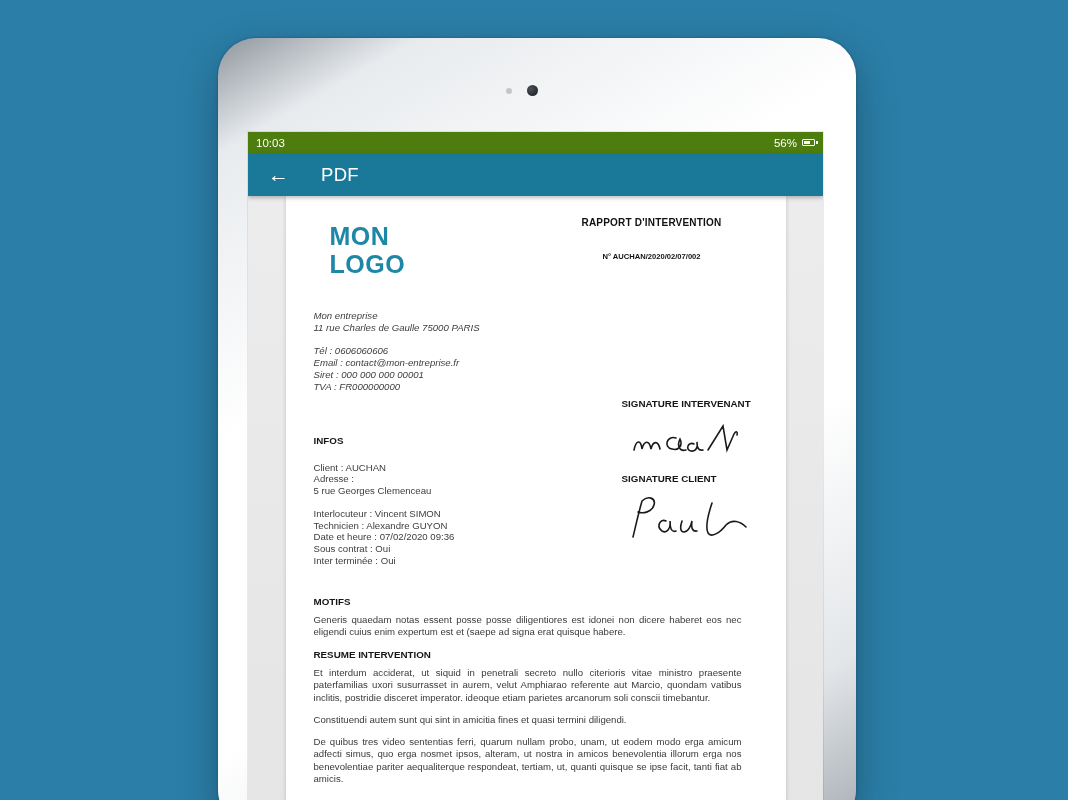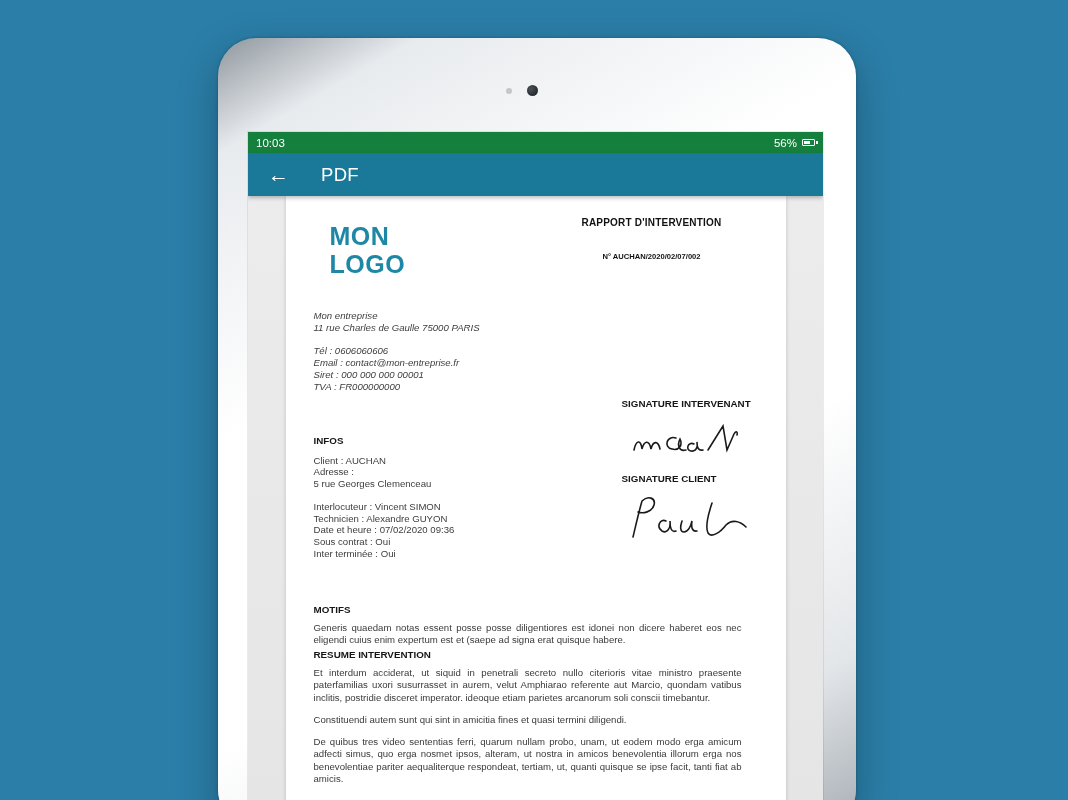--- a/index.html
+++ b/index.html
@@ -39,21 +39,21 @@
     position: absolute;
     left: 30px; top: 94px;
     width: 575px; bottom: 0;
     background: #eaeaea;
     overflow: hidden;
     box-shadow: 0 0 0 1px rgba(0,0,0,0.08);
   }
 
   .status-bar {
     height: 21px;
-    background: #15803d;
+    background: #4d7c0f;
     color: #ffffff;
     display: flex;
     justify-content: space-between;
     align-items: center;
     padding: 0 8px;
     font-size: 11.5px;
   }
   .status-right { display: flex; align-items: center; }
   .battery {
     display: inline-block;
@@ -134,29 +134,29 @@
   }
   .report-title { font-size: 10px; font-weight: bold; letter-spacing: 0.2px; }
   .report-ref { font-size: 7.6px; font-weight: bold; margin-top: 24px; }
 
   .company { position: absolute; left: 28px; top: 114px; line-height: 11.7px; font-style: italic; }
   .spacer { height: 12px; }
 
   .section-h { font-weight: bold; font-size: 9.8px; color: #161616; }
 
   .infos { position: absolute; left: 28px; top: 239px; line-height: 11.7px; }
-  .infos .section-h { margin-bottom: 8px; }
+  .infos .section-h { margin-bottom: 15px; }
   .infos .group2 { margin-top: 11px; }
 
   .sig { position: absolute; left: 300px; margin-left: 36px; }
   .sig1 { top: 202px; }
   .sig2 { top: 277px; }
   .sig svg { margin: 7px 0 0 6px; display: block; }
 
-  .motifs { position: absolute; left: 28px; top: 400px; width: 428px; margin-top: 8px; }
+  .motifs { position: absolute; left: 28px; top: 400px; width: 428px; }
   .resume { position: absolute; left: 28px; top: 453px; width: 428px; }
   .motifs .section-h, .resume .section-h { margin-bottom: 7px; }
   .para {
     text-align: justify;
     line-height: 12.3px;
     margin-bottom: 10px;
     color: #3a3a3a;
   }
 </style>
 </head>

